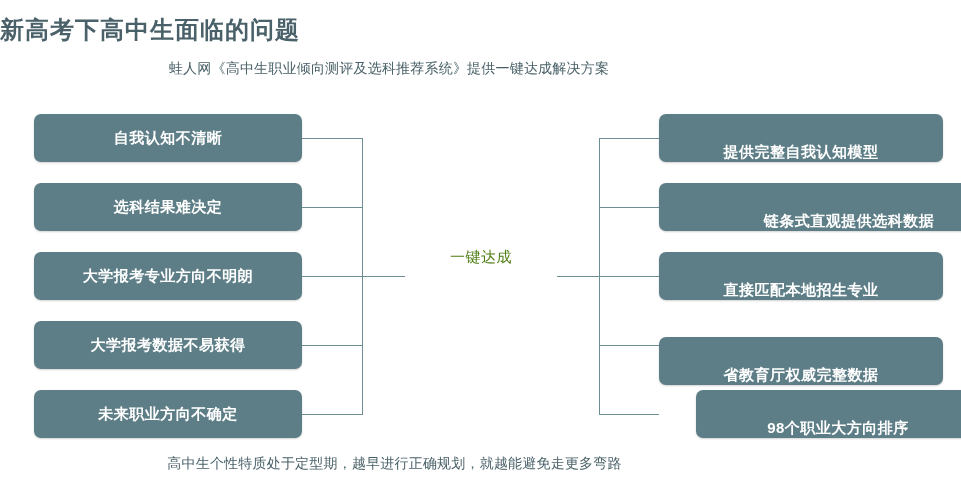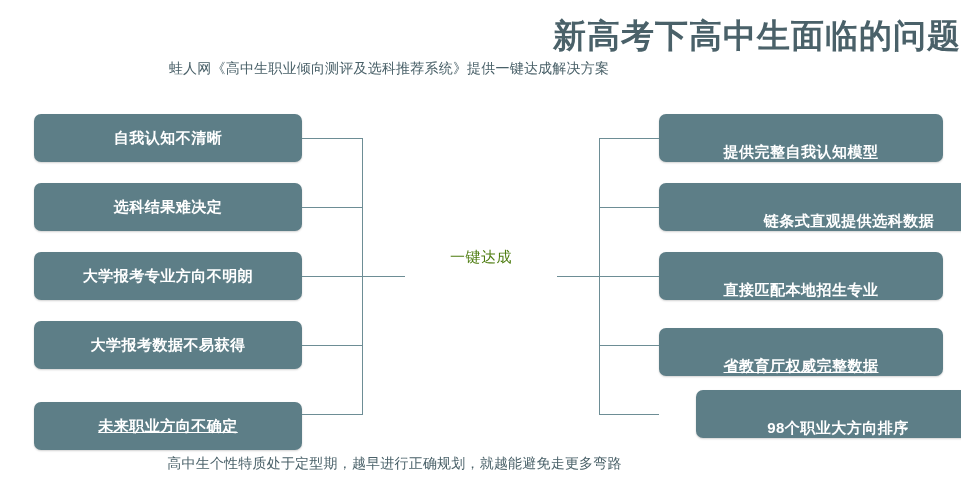--- a/index.html
+++ b/index.html
@@ -17,22 +17,22 @@
   .page {
     position: relative;
     width: 961px;
     height: 486px;
   }
   .title {
     position: absolute;
     top: 14px;
     left: 0;
     width: 961px;
-    text-align: right;
-    font-size: 33px;
+    text-align: left;
+    font-size: 24px;
     font-weight: bold;
     color: #4a6169;
     letter-spacing: 1px;
   }
   .subtitle {
     position: absolute;
     top: 60px;
     left: 0;
     width: 778px;
     text-align: center;
@@ -105,34 +105,34 @@
   </div>
   <div class="node left-node" style="top:183px;">
     <span>选科结果难决定</span>
   </div>
   <div class="node left-node" style="top:252px;">
     <span>大学报考专业方向不明朗</span>
   </div>
   <div class="node left-node" style="top:321px;">
     <span>大学报考数据不易获得</span>
   </div>
-  <div class="node left-node" style="top:402px;text-decoration:underline;">
+  <div class="node left-node" style="top:390px;">
     <span>未来职业方向不确定</span>
   </div>
 
   <div class="node right-node" style="top:114px;">
     <span>提供完整自我认知模型</span>
   </div>
   <div class="node right-node" style="top:183px;padding-left:48px;">
     <span>链条式直观提供选科数据</span>
   </div>
   <div class="node right-node" style="top:252px;">
     <span>直接匹配本地招生专业</span>
   </div>
-  <div class="node right-node" style="top:328px;text-decoration:underline;">
+  <div class="node right-node" style="top:337px;">
     <span>省教育厅权威完整数据</span>
   </div>
   <div class="node right-node" style="top:390px;margin-left:37px;">
     <span>98个职业大方向排序</span>
   </div>
 
   <div class="connector h-line" style="left:302px; top:138px; width:60px;"></div>
   <div class="connector h-line" style="left:302px; top:207px; width:60px;"></div>
   <div class="connector h-line" style="left:302px; top:276px; width:103px;"></div>
   <div class="connector h-line" style="left:302px; top:345px; width:60px;"></div>

